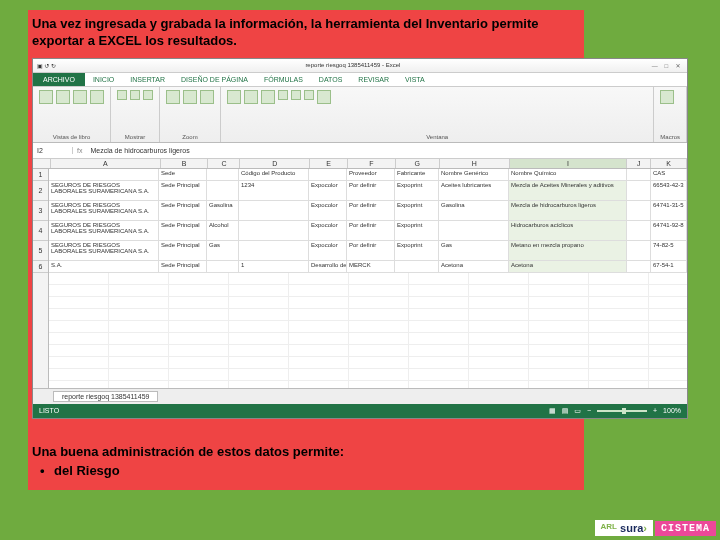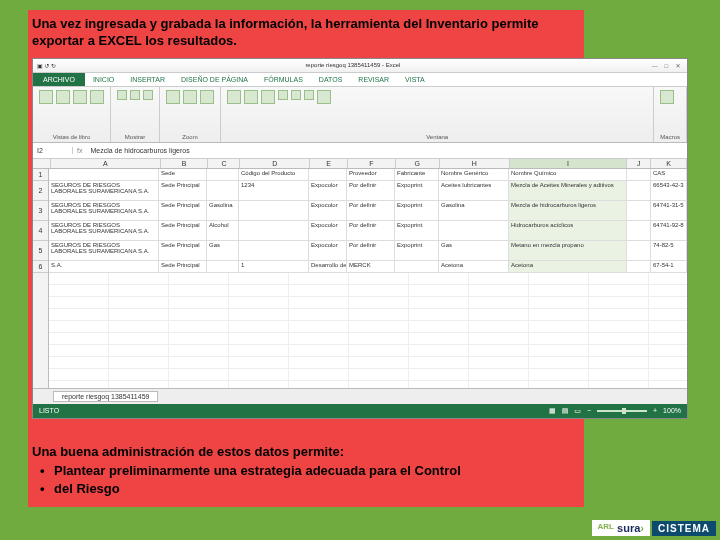--- a/index.html
+++ b/index.html
@@ -171,21 +171,21 @@
   .logo {
     background:#fff;
     font-size:11px;
     padding:2px 6px;
     font-weight:bold;
     display:inline-block;
   }
   .logo.sura { color:#1a2a5c; }
   .logo.sura .arl { color:#7fb24a; font-size:8px; vertical-align:top; }
   .logo.sura .arrow { color:#7fb24a; }
-  .logo.cistema { background:#0c4a6e; color:#fff; font-size:10px; letter-spacing:1px; }
+  .logo.cistema { background:#ec4899; color:#fff; font-size:10px; letter-spacing:1px;font-family:Liberation Mono, monospace; }
 
   
   .cA{width:110px}.cB{width:48px}.cC{width:32px}.cD{width:70px}
   .cE{width:38px}.cF{width:48px}.cG{width:44px}.cH{width:70px}
   .cI{width:118px}.cJ{width:24px}.cK{width:36px}
 </style>
 </head>
 <body>
 
 <div class="content-box">
@@ -389,21 +389,20 @@
         <span>+</span>
         <span>100%</span>
       </span>
     </div>
 
   </div>
 
   <div class="outro">
     <div>Una buena administración de estos datos permite:</div>
     <ul>
-      <li>Plantear preliminarmente una estrategia adecuada para el Control</li>
       <li>del Riesgo</li>
     </ul>
   </div>
 
 </div>
 
 <div class="logos">
   <span class="logo sura">
     <span class="arl">ARL</span>
     <span>sura</span><span class="arrow">›</span>

